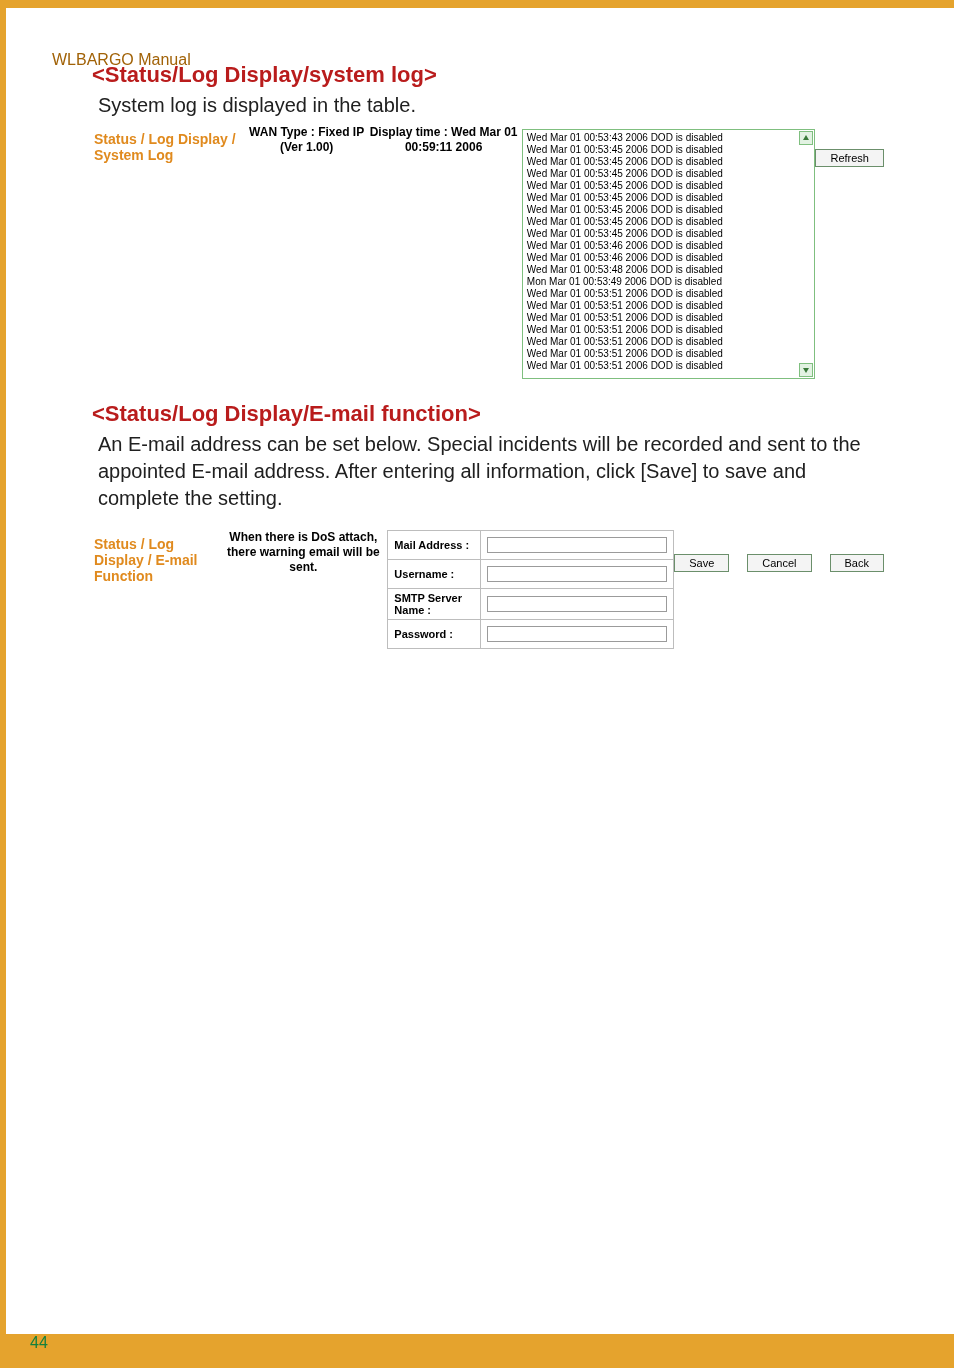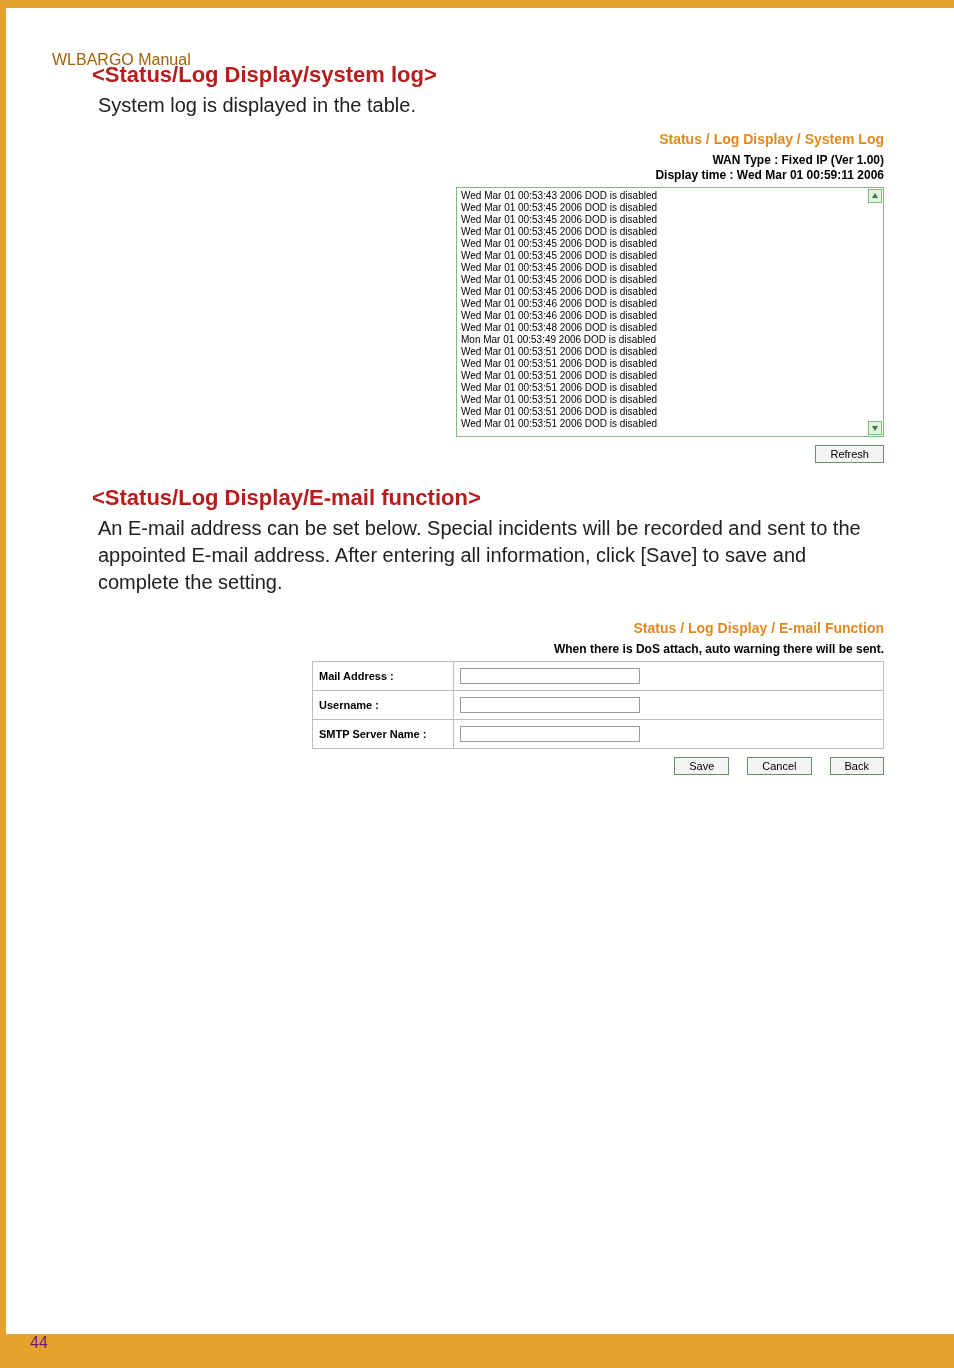--- a/index.html
+++ b/index.html
@@ -2,35 +2,35 @@
 <html><head>
 <meta charset="utf-8">
 <style>
   html,body{margin:0;padding:0;font-family:"Segoe UI",Arial,sans-serif;background:#fff;color:#000;}
   .page{width:954px;height:1368px;position:relative;box-sizing:border-box;border-left:6px solid #e5a32d;}
   .top-bar{height:8px;background:#e5a32d;position:absolute;top:0;left:0;right:0;}
   .hdr{position:absolute;top:32px;left:46px;font-size:16px;color:#a16207;margin-top:19px;}
   .content{position:absolute;top:62px;left:88px;right:70px;}
   .heading{font-family:"Segoe UI",Arial,sans-serif;color:#b91c1c;font-weight:700;font-size:22px;margin:0 0 4px -2px;}
   .body-text{font-size:20px;color:#202020;line-height:1.35;margin:0 0 2px 4px;}
-  .figure{display:flex;flex-direction:column;align-items:flex-end;margin:6px 0 22px;}
+  .figure{display:flex;align-items:flex-start;margin:6px 0 22px;}
   .fig-title{color:#e08a1e;font-weight:700;font-size:14px;font-family:Arial,sans-serif;margin:6px 0 6px;}
   .fig-sub{font-family:Arial,sans-serif;font-size:12px;font-weight:700;text-align:center;line-height:1.25;}
   .logbox{width:428px;height:250px;border:1px solid #7fbf7f;background:#fff;box-sizing:border-box;position:relative;margin-top:4px;}
   .log-inner{position:absolute;top:1px;left:1px;right:16px;bottom:1px;overflow:hidden;padding:1px 3px;font-family:Arial,sans-serif;font-size:10px;line-height:12px;color:#000;}
   .sbar{position:absolute;top:1px;right:1px;bottom:1px;width:14px;display:flex;flex-direction:column;align-items:center;}
   .sbtn{width:14px;height:14px;border:1px solid #7fbf7f;background:#e2f2e2;box-sizing:border-box;display:flex;align-items:center;justify-content:center;}
   .sbtn svg{display:block;}
   .btn{display:inline-flex;align-items:center;justify-content:center;border:1px solid #6b8f6b;background:#f4f4f4;font-family:Arial,sans-serif;font-size:11px;padding:1px 14px;height:18px;box-sizing:border-box;}
-  .btn-row{margin-top:8px;display:flex;gap:18px;justify-content:center;}
+  .btn-row{margin-top:24px;display:flex;gap:18px;justify-content:center;}
   .form-table{border-collapse:collapse;width:572px;font-family:Arial,sans-serif;font-size:11px;}
   .form-table td{border:1px solid #bdbdbd;padding:3px 6px;height:22px;}
   .form-table td:first-child{font-weight:700;width:128px;}
   .fld{width:180px;height:16px;border:1px solid #9b9b9b;background:#fff;box-sizing:border-box;}
-  .page-num{position:absolute;bottom:16px;left:0;width:66px;text-align:center;font-size:16px;color:#701a75;}
+  .page-num{position:absolute;bottom:16px;left:0;width:66px;text-align:center;font-size:16px;color:#15803d;}
   .foot-bar{position:absolute;left:0;right:0;bottom:0;height:34px;background:#e5a32d;}
   .sec2{margin-top:4px;}
 </style>
 </head>
 <body>
 
 <div class="page">
   <div class="top-bar"></div>
   <div class="hdr">WLBARGO Manual</div>
 
@@ -86,21 +86,21 @@
         <div class="btn">Refresh</div>
       </div>
     </div>
 
     <div class="sec2">
       <div class="heading">&lt;Status/Log Display/E-mail function&gt;</div>
       <div class="body-text" style="margin-bottom:18px;">An E-mail address can be set below.  Special incidents will be recorded and sent to the appointed E-mail address.  After entering all information, click [Save] to save and complete the setting.</div>
 
       <div class="figure">
         <div class="fig-title">Status / Log Display / E-mail Function</div>
-        <div class="fig-sub" style="margin-bottom:4px;">When there is DoS attach, auto warning there will be sent.</div>
+        <div class="fig-sub" style="margin-bottom:4px;">When there is DoS attach, there warning email will be sent.</div>
 
         <table class="form-table">
           <tbody>
               <tr>
             <td>Mail Address :</td>
             <td>
                   <div class="fld"></div>
                 </td>
           </tr>
           <tr>
@@ -108,20 +108,26 @@
             <td>
                   <div class="fld"></div>
                 </td>
           </tr>
           <tr>
             <td>SMTP Server Name :</td>
             <td>
                   <div class="fld"></div>
                 </td>
           </tr>
+          <tr>
+            <td>Password :</td>
+            <td>
+                  <div class="fld"></div>
+                </td>
+          </tr>
         </tbody>
           </table>
 
         <div class="btn-row">
           <div class="btn">Save</div>
           <div class="btn">Cancel</div>
           <div class="btn">Back</div>
         </div>
       </div>
     </div>

